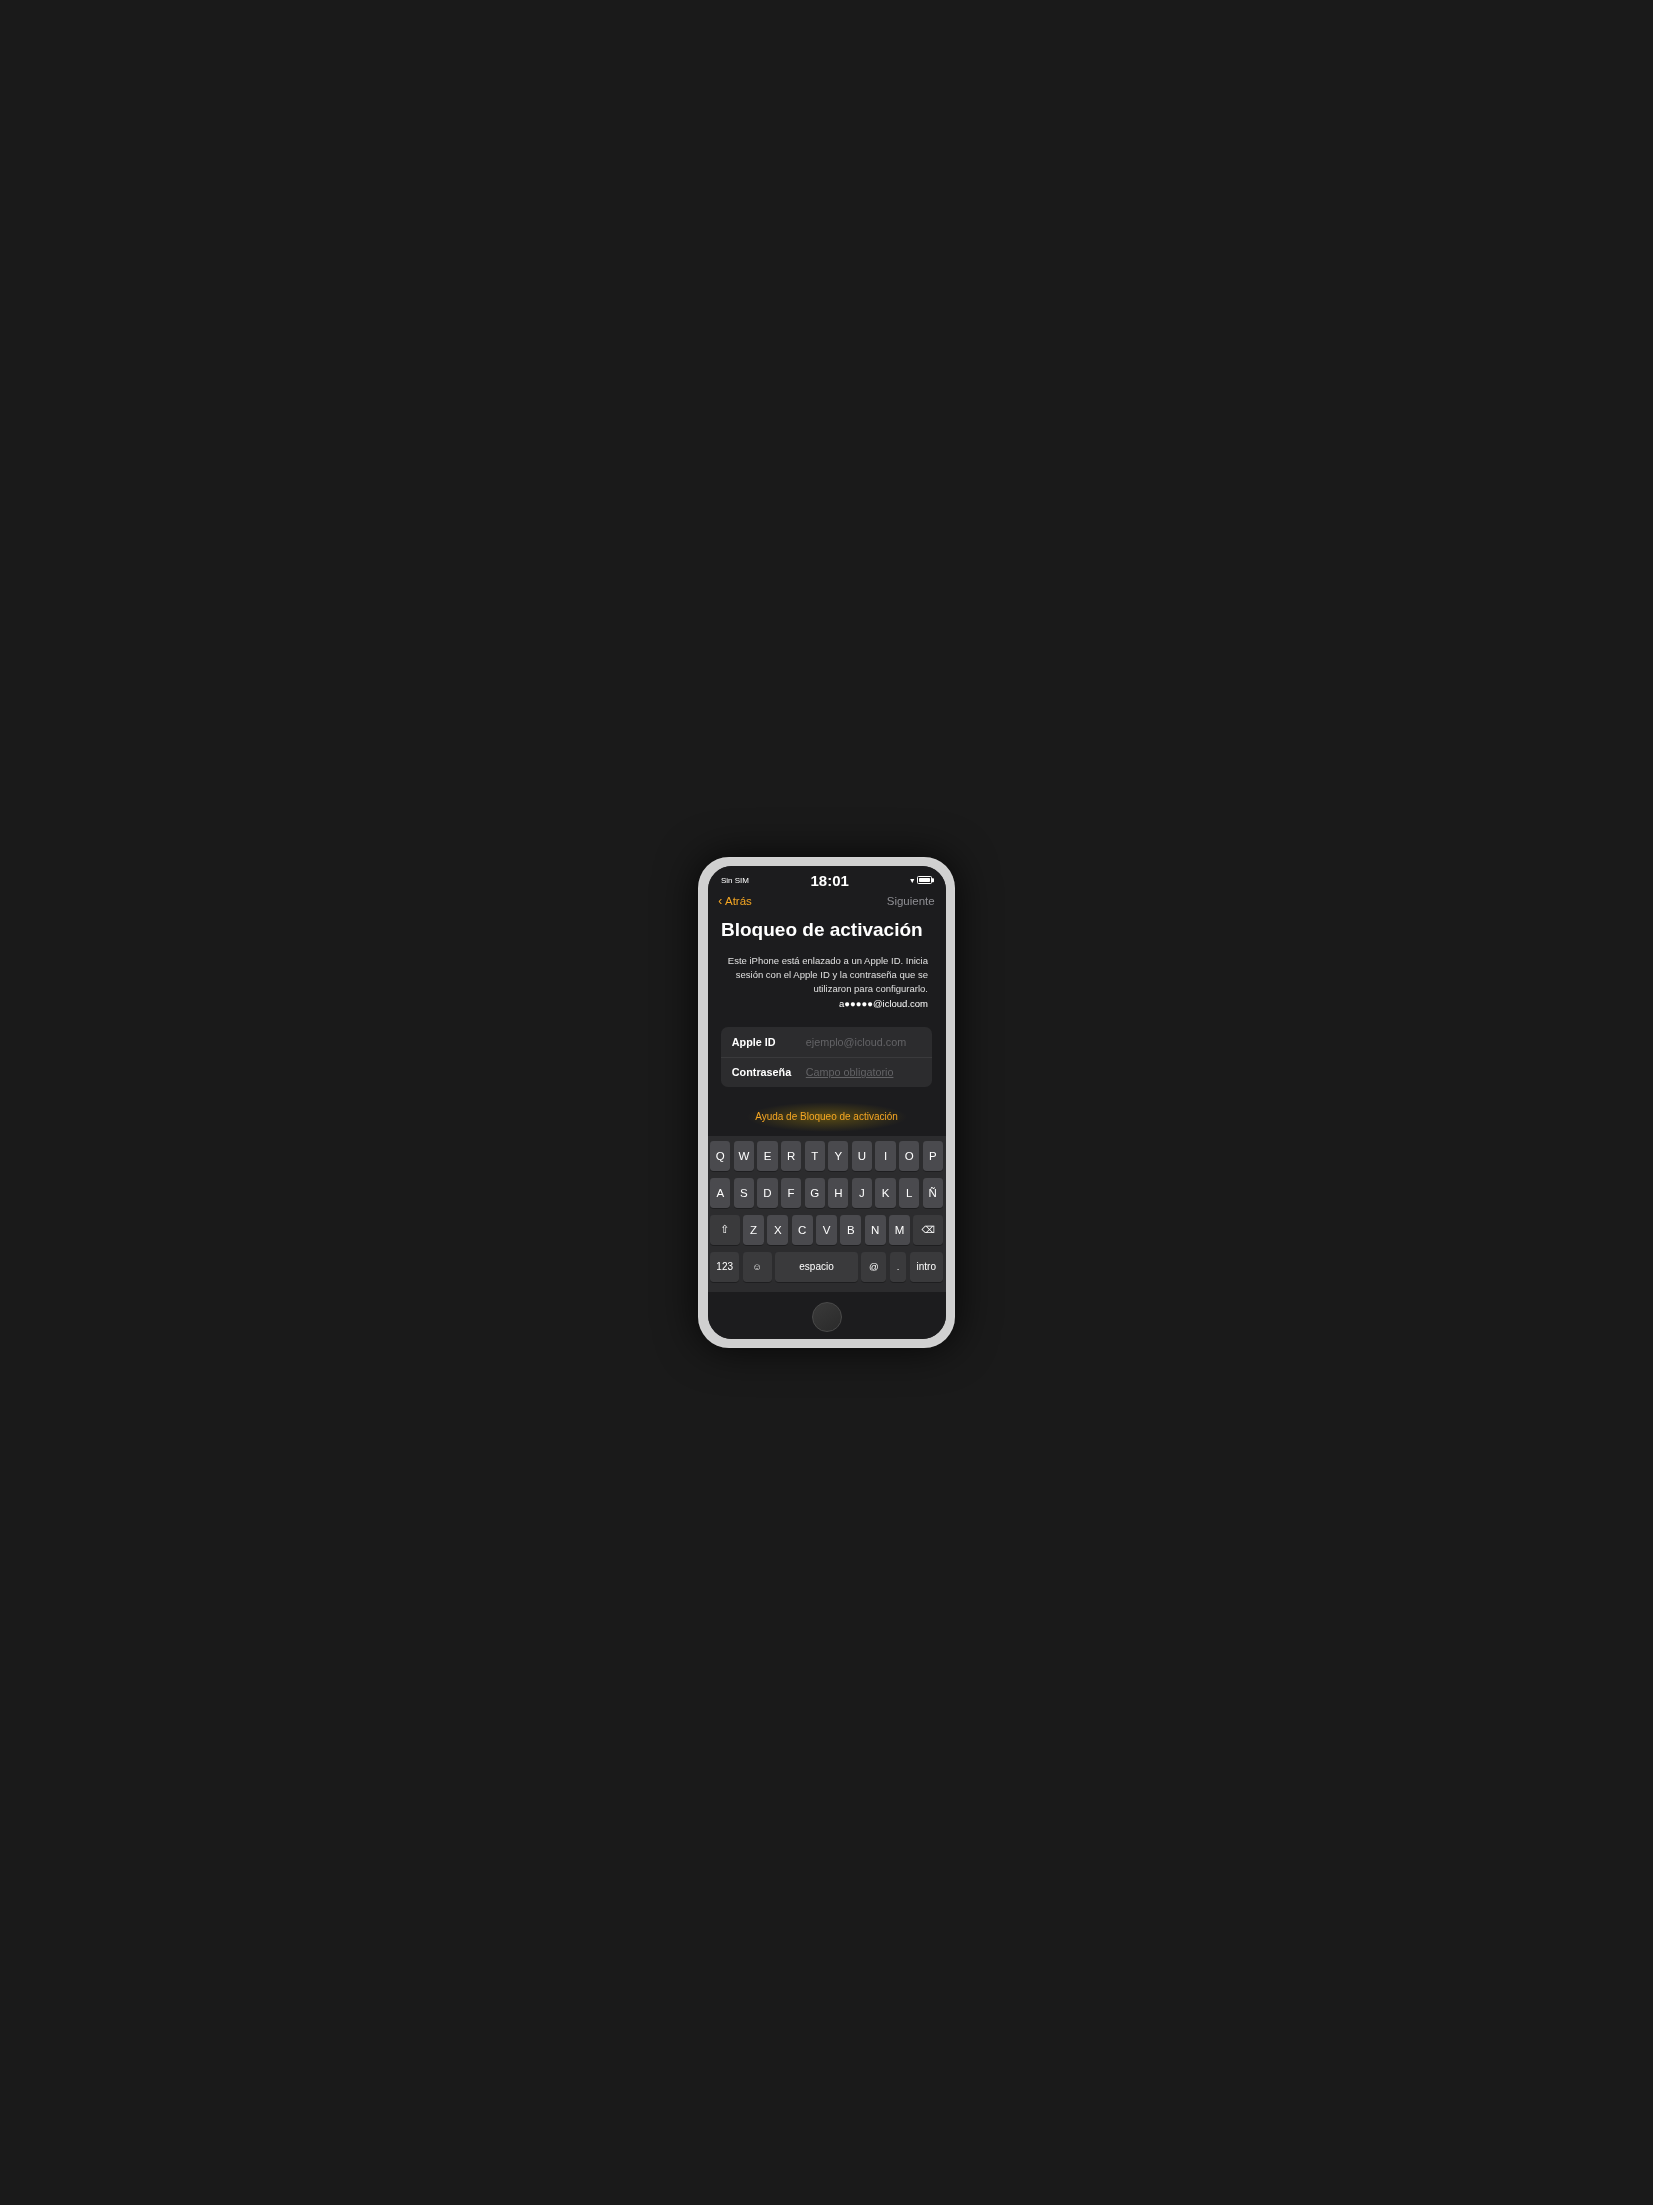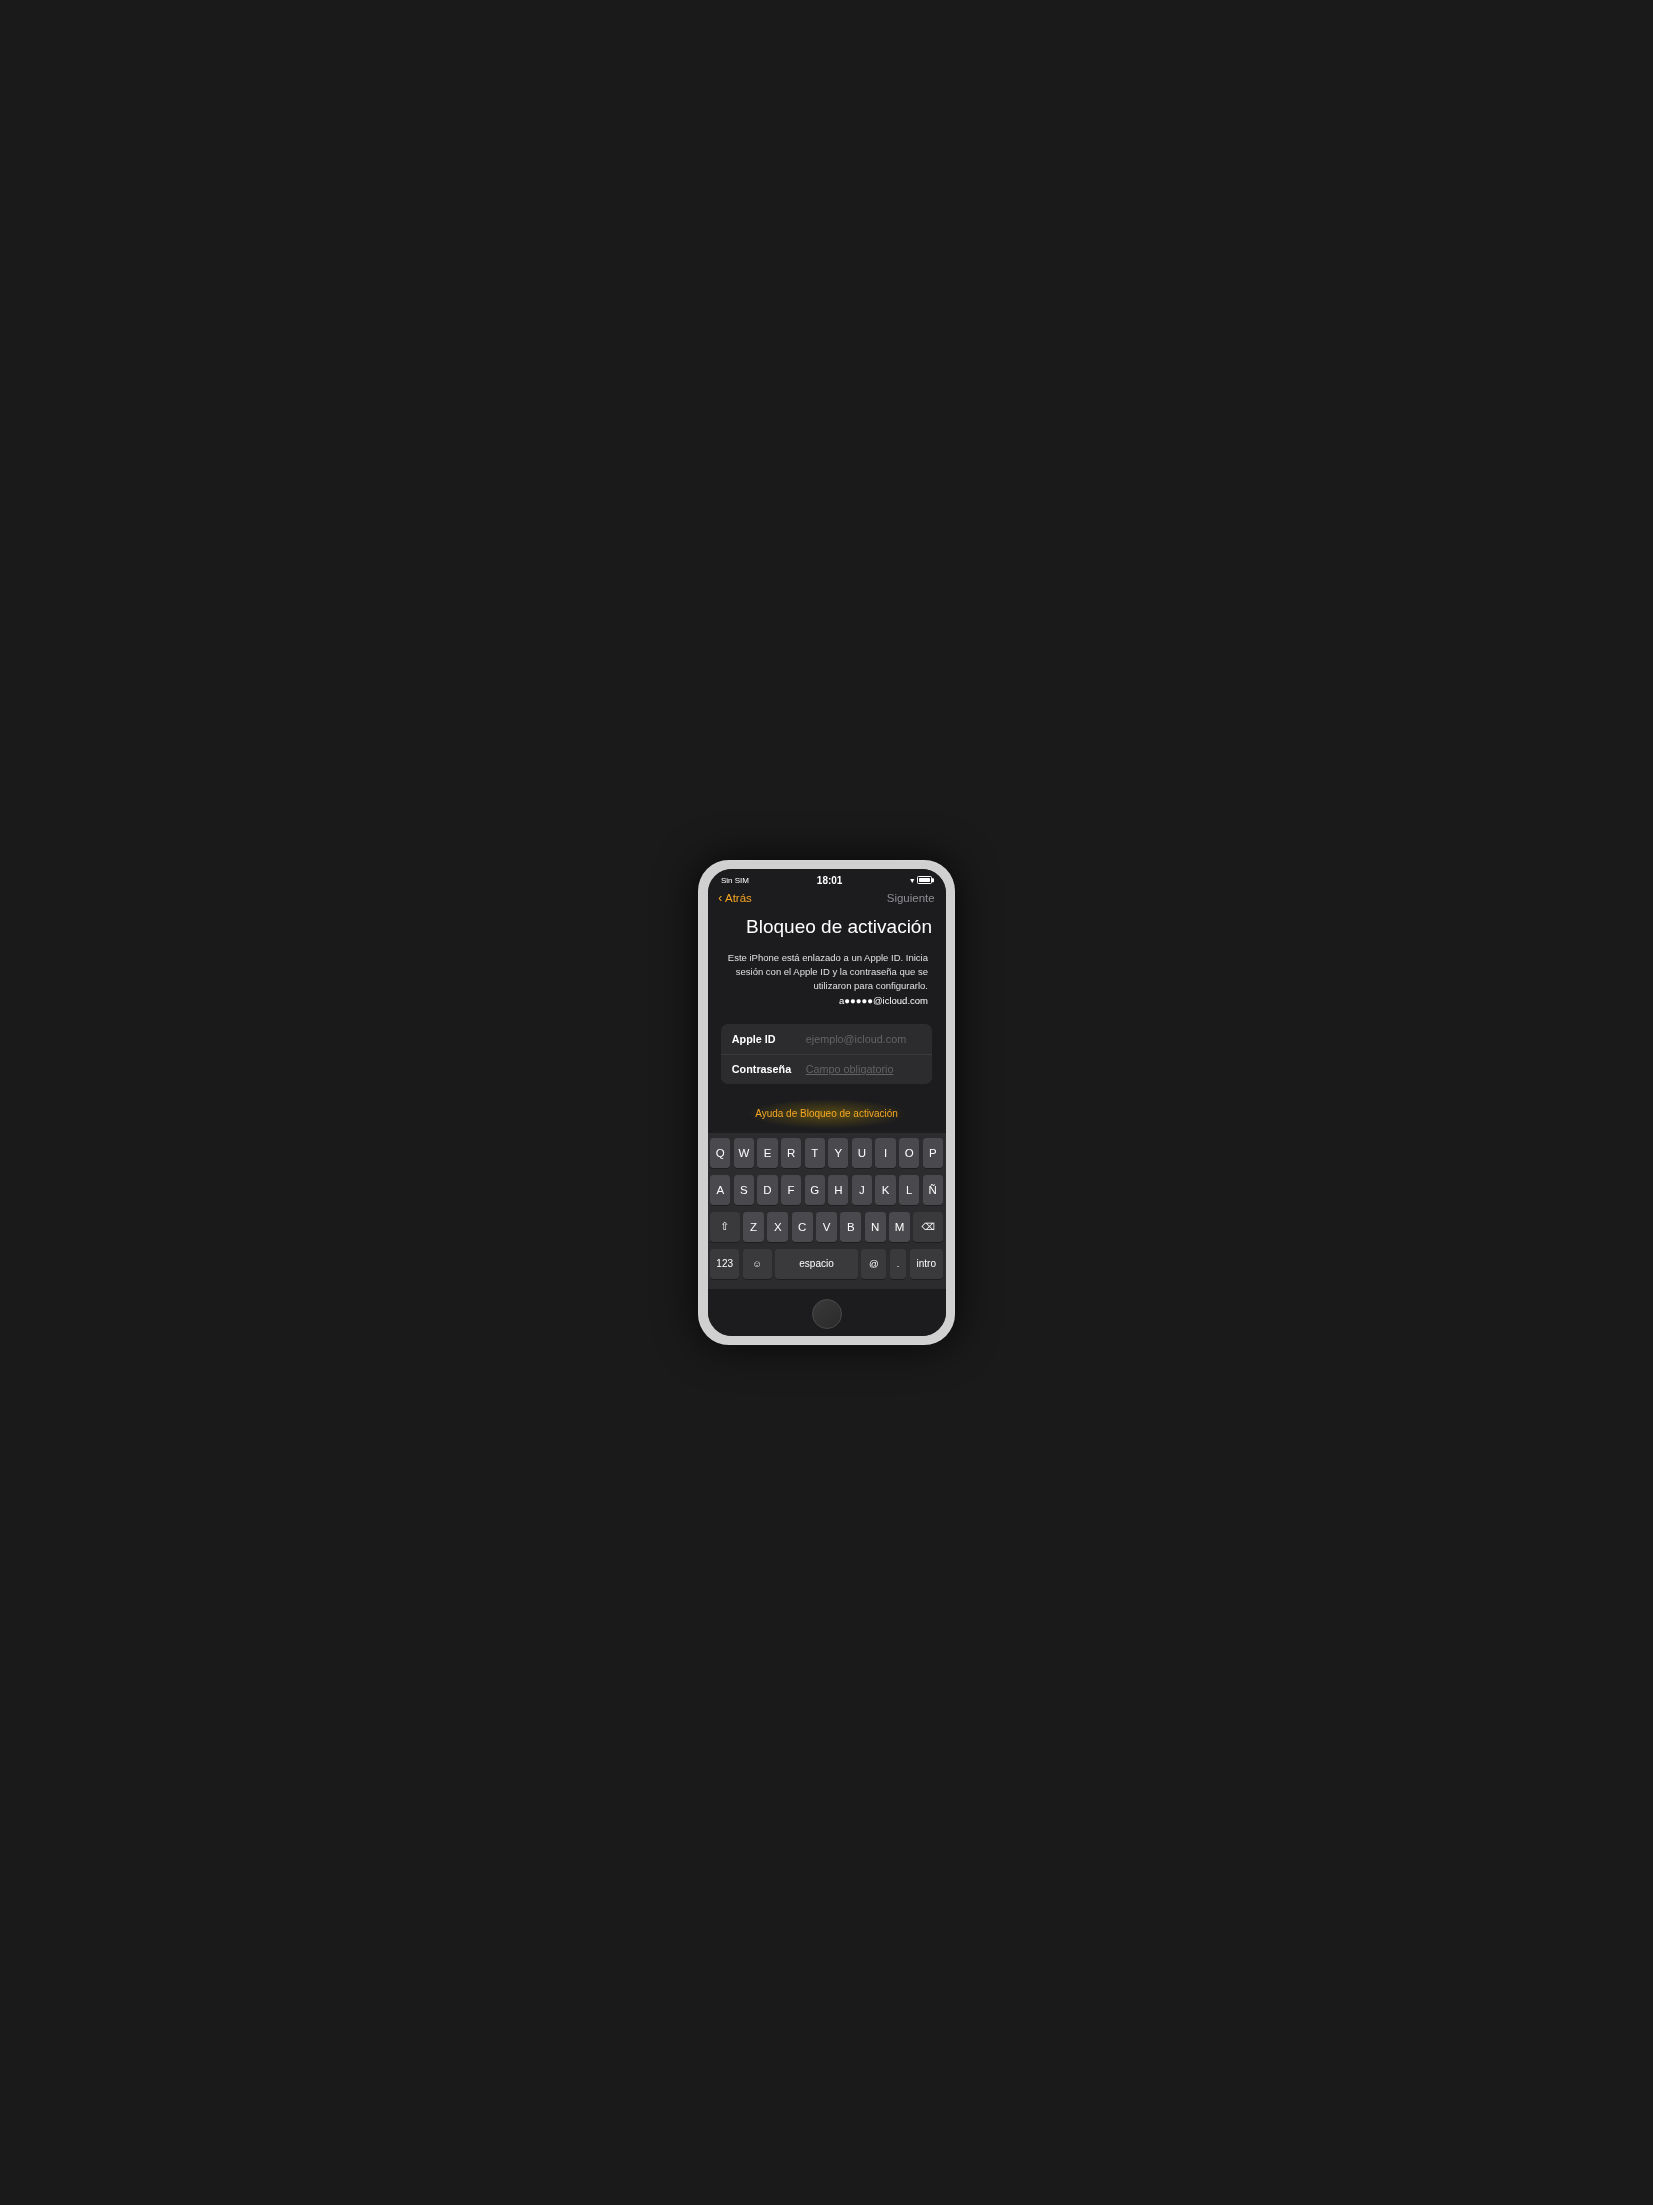--- a/index.html
+++ b/index.html
@@ -46,21 +46,21 @@
       background: #1c1c1e;
     }
 
     .status-left {
       font-size: 8px;
       color: #fff;
       font-weight: 500;
     }
 
     .status-center {
-      font-size: 10px;
+      font-size: 15px;
       color: #fff;
       font-weight: 600;
     }
 
     .status-right {
       display: flex;
       align-items: center;
       gap: 2.7px;
     }
 
@@ -134,22 +134,22 @@
     
     .content {
       flex: 1;
       padding: 0 13.5px;
       background: #1c1c1e;
     }
 
     .page-title {
       color: #fff;
       font-size: 19px;
-      font-weight: 400;
-      text-align: right;
+      font-weight: 700;
+      text-align: left;
       margin: 5px 0 12px;
       line-height: 1.2;
     }
 
     .description {
       color: #e0e0e0;
       font-size: 9.5px;
       text-align: right;
       line-height: 1.5;
       margin-bottom: 16px;

